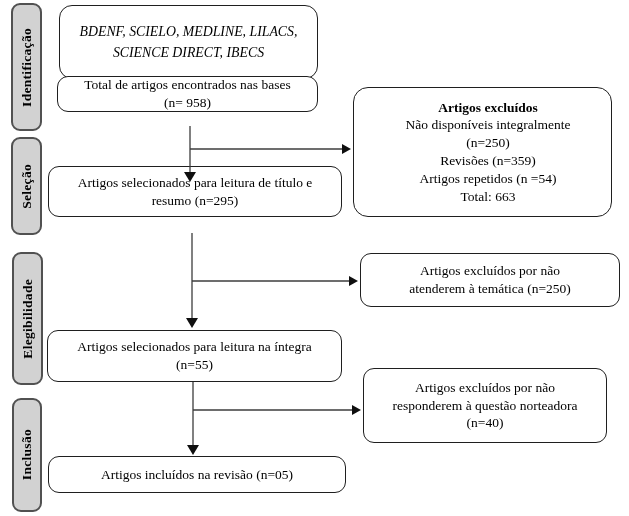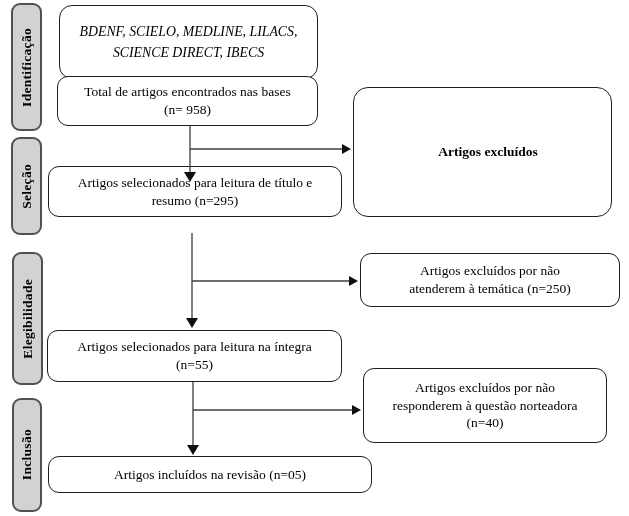--- a/index.html
+++ b/index.html
@@ -42,41 +42,46 @@
   </div>
   <div class="stage" style="left:12px;top:398px;width:30px;height:114px;">
     <span class="stage-label">Inclusão</span>
   </div>
 
   <div class="fbox db" style="left:59px;top:5px;width:259px;height:74px;">
     <span>BDENF, SCIELO, MEDLINE, LILACS,
 SCIENCE DIRECT, IBECS</span>
   </div>
 
-  <div class="fbox" style="left:57px;top:76px;width:261px;height:50px;">
+  <div class="fbox" style="left:57px;top:76px;width:261px;height:36px;">
     <span>Total de artigos encontrados nas bases
 (n= 958)</span>
   </div>
 
   <div class="fbox" style="left:48px;top:166px;width:294px;height:51px;">
     <span>Artigos selecionados para leitura de título e
 resumo (n=295)</span>
   </div>
 
   <div class="fbox" style="left:47px;top:330px;width:295px;height:52px;">
     <span>Artigos selecionados para leitura na íntegra
 (n=55)</span>
   </div>
 
-  <div class="fbox" style="left:48px;top:456px;width:324px;height:37px;">
+  <div class="fbox" style="left:48px;top:456px;width:298px;height:37px;">
     <span>Artigos incluídos na revisão (n=05)</span>
   </div>
 
   <div class="fbox r1" style="left:353px;top:87px;width:259px;height:130px;padding-left:19px;">
     <span class="bold-line">Artigos excluídos</span>
+    <span>Não disponíveis integralmente
+(n=250)
+Revisões (n=359)
+Artigos repetidos (n =54)
+Total: 663</span>
   </div>
 
   <div class="fbox" style="left:360px;top:253px;width:260px;height:54px;">
     <span>Artigos excluídos por não
 atenderem à temática (n=250)</span>
   </div>
 
   <div class="fbox" style="left:363px;top:368px;width:244px;height:75px;">
     <span>Artigos excluídos por não
 responderem à questão norteadora

